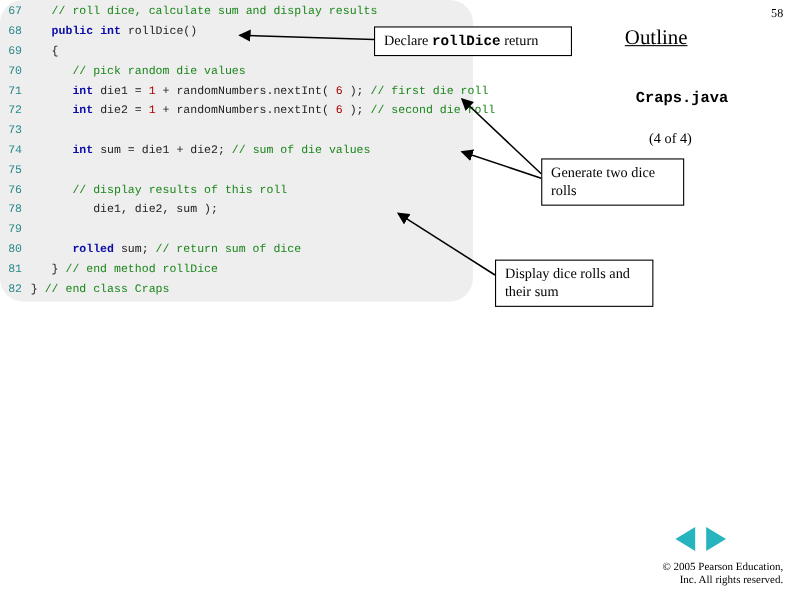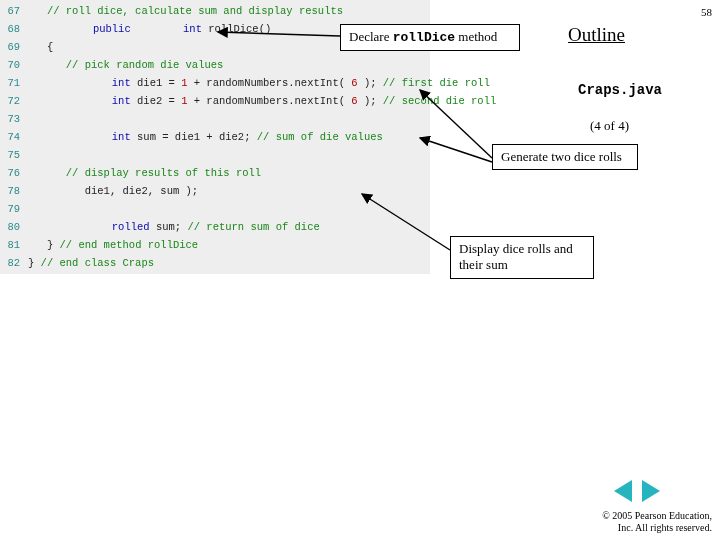--- a/index.html
+++ b/index.html
@@ -1,20 +1,20 @@
 <!DOCTYPE html>
 <html><head>
 <meta charset="utf-8">
 <style>
   * { box-sizing: border-box; margin: 0; padding: 0; }
   html, body { width: 720px; height: 540px; font-family: Arial, sans-serif; background: #fff; position: relative; }
-  .code-area { position: absolute; left: 0; top: 0; width: 430px; background: #eeeeee; padding: 2px 0; }
+  .code-area { position: absolute; left: 0; top: 0; width: 430px; background: #eeeeee; padding: 2px 0; border-radius: 21px; }
   .code-line { display: flex; font-family: Consolas, 'Courier New', monospace; font-size: 10.5px; line-height: 18px; white-space: pre; }
   .ln { width: 28px; text-align: right; color: #2a8a8a; padding-right: 8px; flex-shrink: 0; }
-  .kw { color: #0a0aa8; font-weight: normal; margin-left: 46px; }
+  .kw { color: #0a0aa8; font-weight: bold; }
   .cm { color: #1a861a; }
   .pl { color: #222; }
   .lit { color: #a00; }
   .str { color: #0a43c9; }
   .right-col { position: absolute; right: 0; top: 0; width: 210px; height: 480px; }
   .page-num { position: absolute; top: 6px; right: 8px; font-size: 11px; font-family: Georgia, serif; }
   .outline { position: absolute; top: 24px; left: 58px; font-family: Georgia, serif; font-size: 19px; text-decoration: underline; }
   .file-lbl { position: absolute; top: 82px; left: 68px; font-family: 'Courier New', monospace; font-weight: bold; font-size: 14px; }
   .part-lbl { position: absolute; top: 118px; left: 80px; font-family: Georgia, serif; font-size: 13px; }
   .callout { position: absolute; border: 1.5px solid #000; background: #fff; font-family: Georgia, serif; font-size: 13px; padding: 4px 8px; line-height: 1.25; }
@@ -48,23 +48,23 @@
 </div>
 
 <div class="right-col">
   <div class="page-num">58</div>
   <div class="outline">Outline</div>
   <div class="file-lbl">Craps.java</div>
   <div class="part-lbl">(4 of 4)</div>
 </div>
 
 <div class="callout" style="left:340px; top:24px; width:180px;">
-  <span>Declare </span><span class="mono">rollDice</span><span> method</span>
+  <span>Declare </span><span class="mono">rollDice</span><span> return</span>
 </div>
-<div class="callout" style="left:492px; top:144px; width:146px;">Generate two dice rolls</div>
+<div class="callout" style="left:492px; top:144px; width:130px;">Generate two dice rolls</div>
 <div class="callout" style="left:450px; top:236px; width:144px;">Display dice rolls and their sum</div>
 
 <svg class="arrows">
   <defs>
     <marker id="ah" markerWidth="8" markerHeight="8" refX="7" refY="4" orient="auto">
       <path d="M0,0 L8,4 L0,8 Z" fill="#000"></path>
     </marker>
   </defs>
   <line x1="340" y1="36" x2="218" y2="32" stroke="#000" stroke-width="1.4" marker-end="url(#ah)"></line>
   <line x1="492" y1="158" x2="420" y2="90" stroke="#000" stroke-width="1.4" marker-end="url(#ah)"></line>

